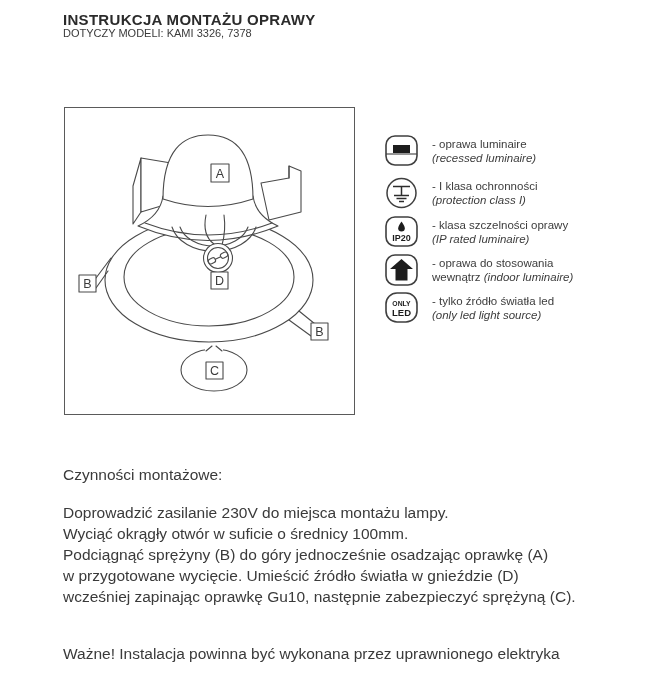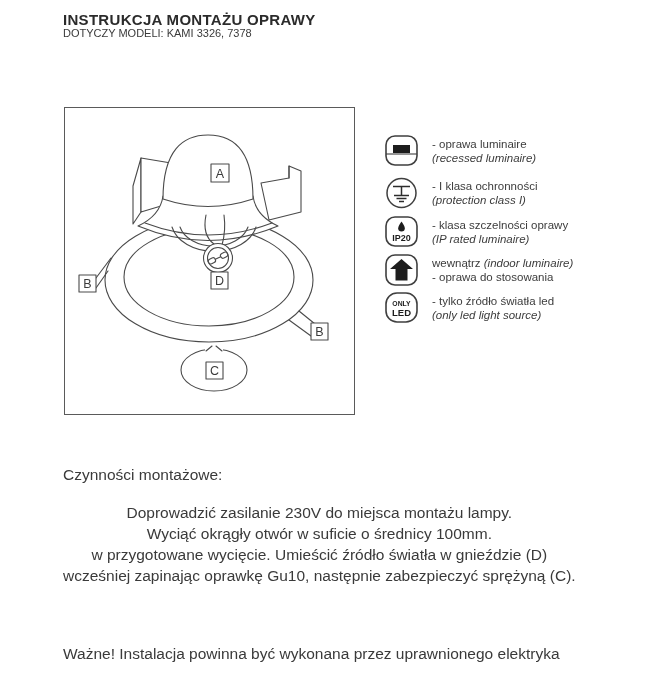--- a/index.html
+++ b/index.html
@@ -25,21 +25,21 @@
     width:289px;height:306px;
     border:1px solid #5a5a5a;
     background:#fff;
   }
   .diagram-box svg{display:block;width:289px;height:306px;}
   .legend{position:absolute;left:385px;top:0;width:230px;height:340px;}
   .legend-row{position:absolute;left:0;display:flex;align-items:flex-start;}
   .legend-icon{width:33px;flex:0 0 33px;margin-right:14px;}
   .legend-label{font-size:11.5px;line-height:14px;color:#3c3c3c;padding-top:2px;}
   .legend-label .en{font-style:italic;}
-  .text-block div{white-space:nowrap;text-align:center;}
+  .text-block div{white-space:nowrap;}
   .instructions-heading{
     position:absolute;left:63px;top:466px;
     font-size:15.5px;color:#3a3a3a;
   }
   .instructions-lines{
     position:absolute;left:63px;top:502px;
     font-size:15.5px;line-height:21px;color:#3a3a3a;
   }
   .warning-line{
     position:absolute;left:63px;top:645px;
@@ -155,24 +155,24 @@
   </div>
 
   <div class="legend-row" style="top:254px">
     <div class="legend-icon">
       <svg width="33" height="32" viewBox="0 0 33 32">
         <rect x="1" y="1" width="31" height="30" rx="9" fill="#fff" stroke="#3f3f3f" stroke-width="1.6"></rect>
         <polygon points="16.5,5 28,15 22.5,15 22.5,26.5 10.5,26.5 10.5,15 5,15" fill="#1d1d1d"></polygon>
       </svg>
     </div>
     <div class="legend-label">
+      <div>- oprawa do stosowania</div>
       <div>
         <span>wewnątrz </span><span class="en">(indoor luminaire)</span>
       </div>
-      <div>- oprawa do stosowania</div>
     </div>
   </div>
 
   <div class="legend-row" style="top:292px">
     <div class="legend-icon">
       <svg width="33" height="31" viewBox="0 0 33 31">
         <rect x="1" y="1" width="31" height="29" rx="11" fill="#fff" stroke="#3f3f3f" stroke-width="1.6"></rect>
         <text x="16.5" y="13.5" text-anchor="middle" font-size="6.8" font-weight="bold" fill="#1d1d1d" font-family="Liberation Sans, sans-serif">ONLY</text>
         <text x="16.5" y="24" text-anchor="middle" font-size="9.5" font-weight="bold" fill="#1d1d1d" font-family="Liberation Sans, sans-serif">LED</text>
       </svg>
@@ -183,17 +183,18 @@
     </div>
   </div>
 
 </div>
 
 <div class="instructions-heading">Czynności montażowe:</div>
 
 <div class="instructions-lines text-block">
   <div>Doprowadzić zasilanie 230V do miejsca montażu lampy.</div>
   <div>Wyciąć okrągły otwór w suficie o średnicy 100mm.</div>
+  <div>Podciągnąć sprężyny (B) do góry jednocześnie osadzając oprawkę (A)</div>
   <div>w przygotowane wycięcie. Umieścić źródło światła w gnieździe (D)</div>
   <div>wcześniej zapinając oprawkę Gu10, następnie zabezpieczyć sprężyną (C).</div>
 </div>
 
 <div class="warning-line">Ważne! Instalacja powinna być wykonana przez uprawnionego elektryka</div>
 
 </body></html>

